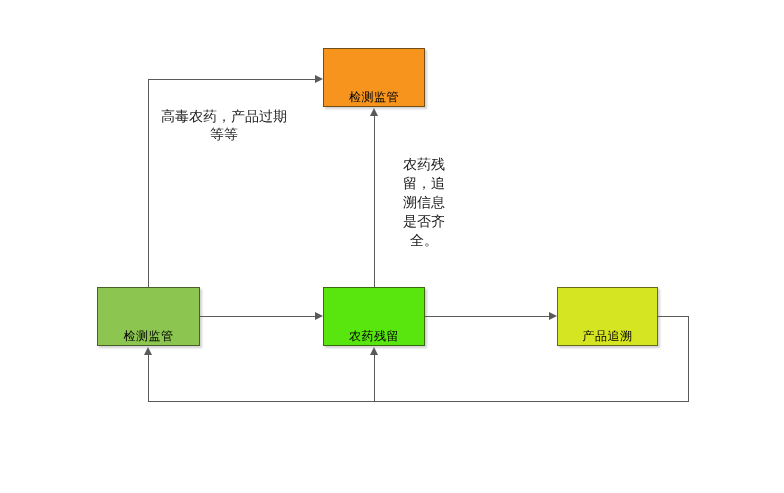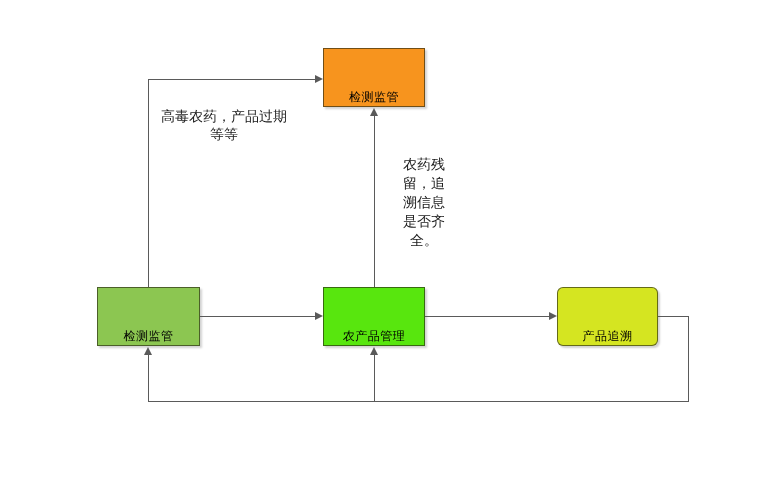--- a/index.html
+++ b/index.html
@@ -63,24 +63,24 @@
 
   <div class="node" style="left: 323px; top: 48px; width: 102px; height: 59px; background: rgb(247, 148, 30);">
     <span>检测监管</span>
   </div>
 
   <div class="node" style="left: 97px; top: 287px; width: 103px; height: 59px; background: rgb(140, 198, 81);">
     <span>检测监管</span>
   </div>
 
   <div class="node" style="left: 323px; top: 287px; width: 102px; height: 59px; background: rgb(88, 230, 14);">
-    <span>农产品管理</span>
+    <span>农药残留</span>
   </div>
 
-  <div class="node" style="left: 557px; top: 287px; width: 101px; height: 59px; background: rgb(213, 229, 33); border-radius: 6px;">
+  <div class="node" style="left: 557px; top: 287px; width: 101px; height: 59px; background: rgb(213, 229, 33);">
     <span>产品追溯</span>
   </div>
 
   <div class="line" style="left:148px; top:79px; width:1px; height:208px;"></div>
   <div class="line" style="left:148px; top:79px; width:168px; height:1px;"></div>
   <div class="arrow right" style="left:315px; top:75px;"></div>
 
   <div class="line" style="left:374px; top:115px; width:1px; height:172px;"></div>
   <div class="arrow up" style="left:370px; top:108px;"></div>
 

